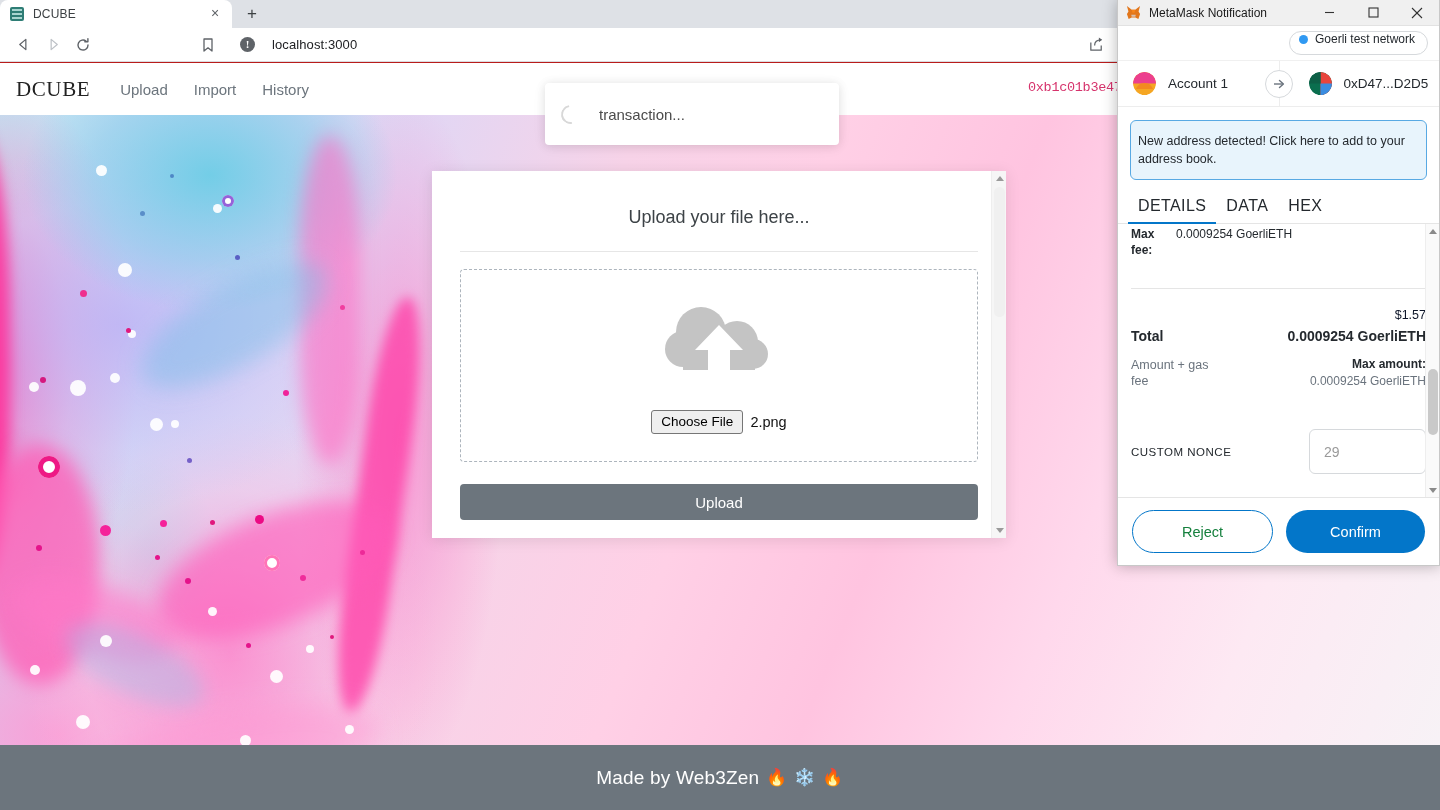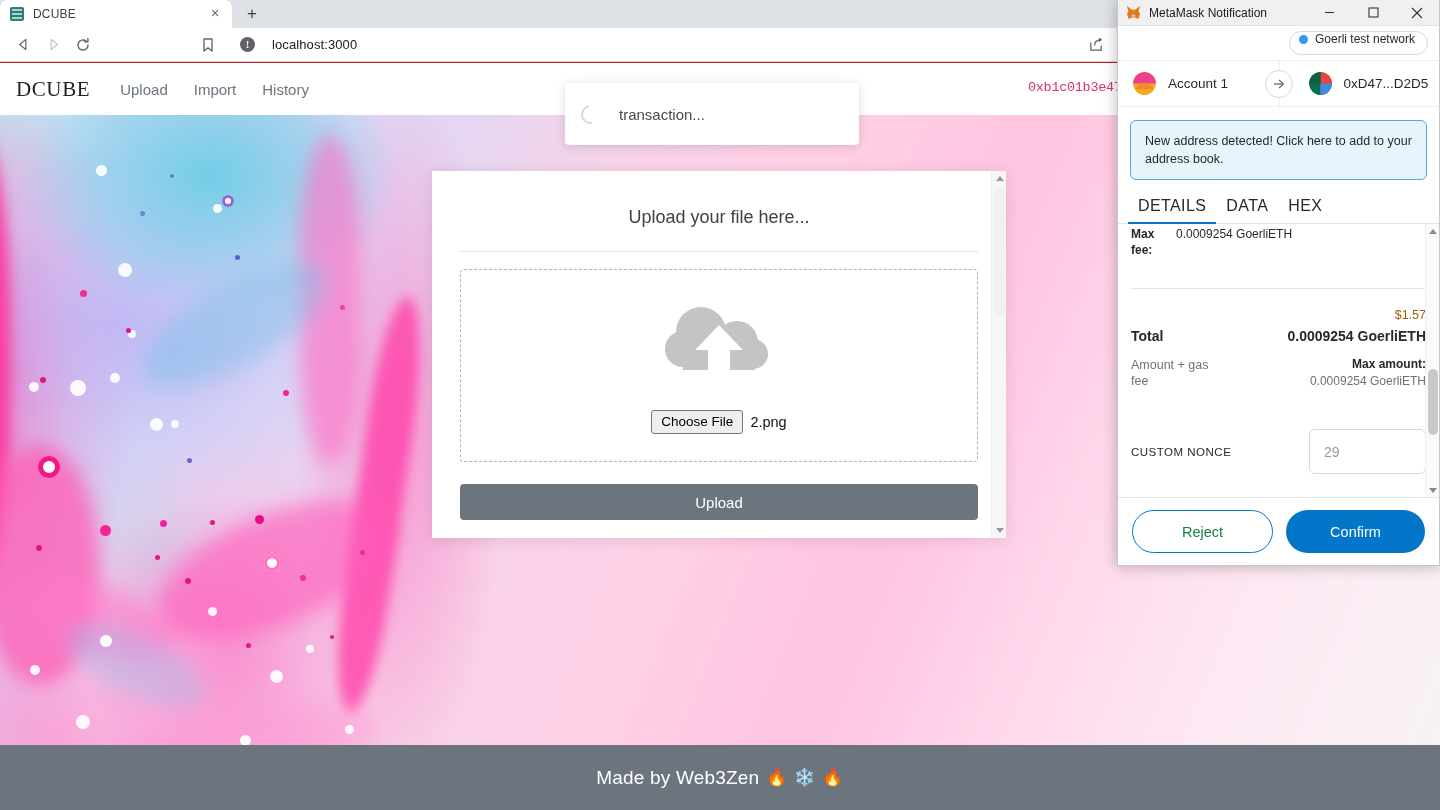--- a/index.html
+++ b/index.html
@@ -140,21 +140,21 @@
     filter: blur(5px);
   }
   .bubble {
     position: absolute; border-radius: 50%;
     background: rgba(255,255,255,.92);
   }
   .dot { position: absolute; border-radius: 50%; }
 
   
   .toast {
-    position: absolute; left: 565px; top: 20px;
+    position: absolute; left: 545px; top: 20px;
     width: 294px; height: 62px; background: #fff; border-radius: 4px;
     box-shadow: 0 1px 10px rgba(0,0,0,.10), 0 2px 15px rgba(0,0,0,.05);
     display: flex; align-items: center; z-index: 9;
   }
   .toast-spinner {
     width: 19px; height: 19px; border-radius: 50%;
     border: 2px solid #d8d8d8; border-top-color: #fff; border-right-color: #fff;
     margin-left: 16px; flex: 0 0 19px;
     transform: rotate(35deg);
   }
@@ -288,21 +288,21 @@
     color: #6a737d;
   }
   .mm-acct-div {
     position: absolute; left: 50%; top: 0; width: 1px; height: 46px;
     background: #ededed;
   }
 
   .mm-banner {
     margin: 13px 12px 0 12px;
     border: 1px solid #58a9e3; border-radius: 6px;
-    background: #e8f4fc; padding: 11px 14px;
+    background: #e8f4fc; padding: 11px 7px;
     flex: 0 0 auto;
   }
   .mm-banner-text { font-size: 12.5px; color: #24292e; line-height: 1.45; }
 
   .mm-tabs {
     display: flex; margin-top: 12px; padding: 0 10px;
     border-bottom: 1px solid #e5e5e5; flex: 0 0 auto;
   }
   .mm-tab {
     font-size: 16px; color: #24292e; letter-spacing: .4px;
@@ -328,21 +328,21 @@
   .mm-gas-eta { font-size: 12.5px; color: #1c8234; line-height: 1.45; margin-top: 2px; }
   .mm-gas-right { display: flex; align-items: flex-start; }
   .mm-maxfee-label { font-size: 12px; font-weight: bold; color: #24292e; width: 34px; line-height: 1.35; }
   .mm-maxfee-val { font-size: 12px; color: #24292e; margin-left: 11px; margin-top: 1px; }
 
   .mm-hr { border-top: 1px solid #e5e5e5; margin: 29px 0 0 0; }
 
   .mm-totalrow { margin-top: 19px; display: flex; justify-content: space-between; }
   .mm-total-label { font-size: 14px; font-weight: bold; color: #24292e; align-self: flex-end; }
   .mm-total-right { text-align: right; }
-  .mm-total-fiat { font-size: 12.5px; color: #a16207; }
+  .mm-total-fiat { font-size: 12.5px; color: #0f172a; }
   .mm-total-eth { font-size: 14px; font-weight: bold; color: #24292e; margin-top: 6px; }
 
   .mm-amtrow { margin-top: 13px; display: flex; justify-content: space-between; }
   .mm-amt-label { font-size: 12.5px; color: #6a737d; width: 90px; line-height: 1.3; }
   .mm-amt-right { text-align: right; }
   .mm-maxamt-label { font-size: 12px; font-weight: bold; color: #24292e; }
   .mm-maxamt-val { font-size: 12px; color: #6a737d; margin-top: 3px; }
 
   .mm-nonce {
     margin-top: 40px; display: flex; align-items: center;

